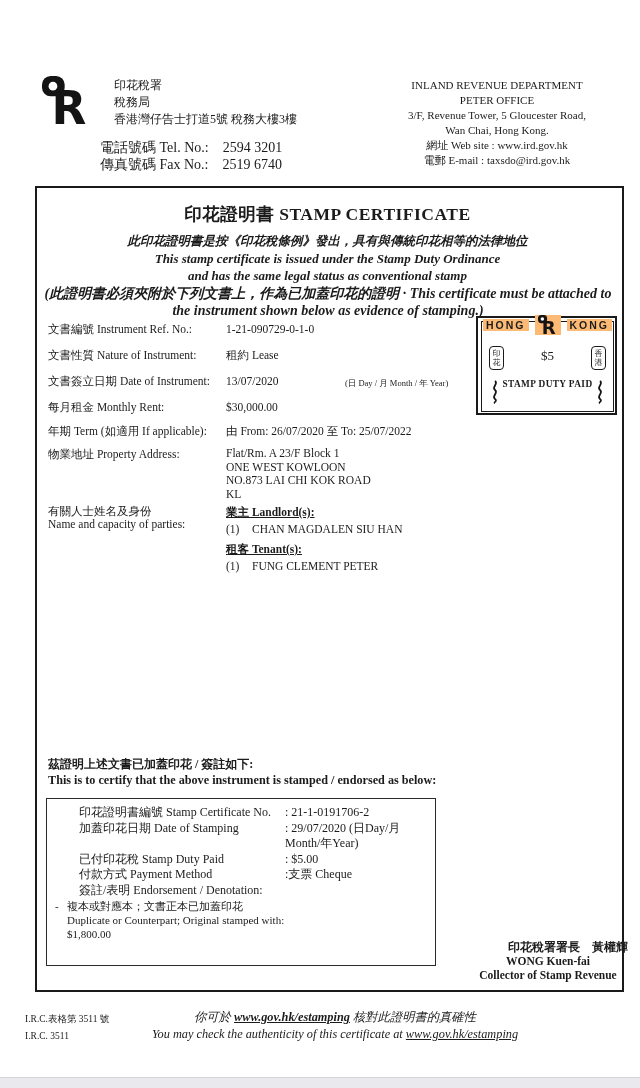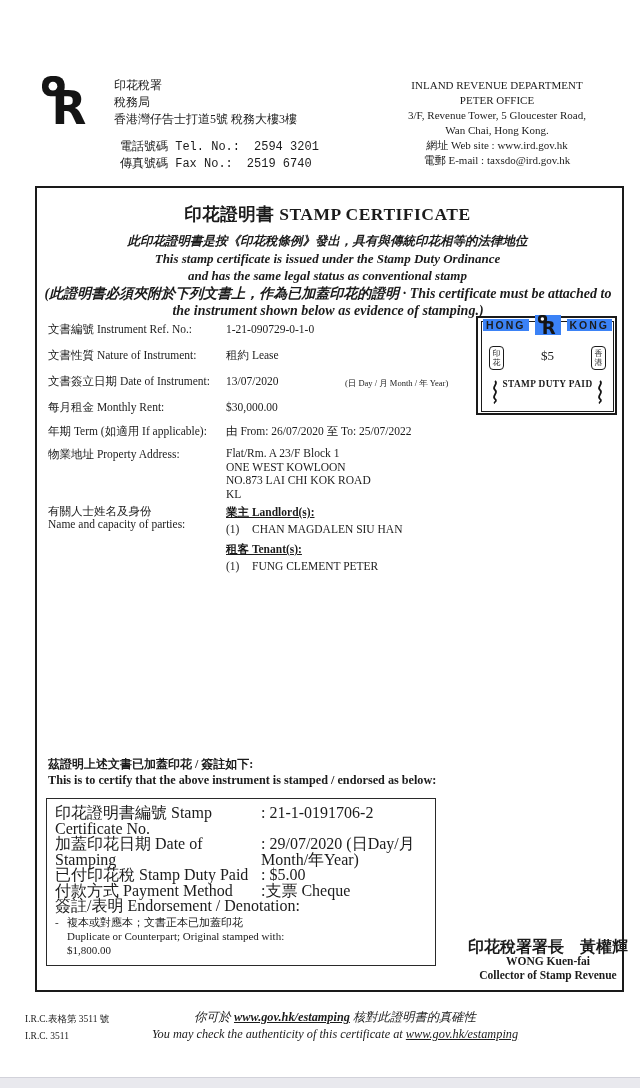--- a/index.html
+++ b/index.html
@@ -7,21 +7,21 @@
   .page{position:absolute;inset:0;background:#fff;overflow:hidden;}
   .abs{position:absolute;}
   .sans{font-family:"Liberation Sans","DejaVu Sans",sans-serif;}
   .b{font-weight:bold;}
   .i{font-style:italic;}
   .u{text-decoration:underline;}
   .center{text-align:center;}
 
   
   .dept-block{left:114px;top:77px;font-size:12px;line-height:17px;}
-  .contact-block{left:120px;top:139px;font-size:12px;line-height:17px;font-family:Liberation Mono, monospace;}
+  .contact-block{left:100px;top:139px;font-size:14px;line-height:17px;}
   .contact-row span.v{margin-left:14px;}
   .office-block{left:368px;top:78px;width:258px;text-align:center;font-size:11px;line-height:15px;}
 
   
   .main-box{left:35px;top:186px;width:585px;height:802px;border:2px solid #1a1a1a;}
   .title{left:35px;top:202px;width:585px;font-size:17.5px;letter-spacing:.5px;}
   .sub-zh{left:35px;top:233px;width:585px;font-size:12.5px;}
   .sub-en1{left:35px;top:251px;width:585px;font-size:13px;}
   .sub-en2{left:35px;top:268px;width:585px;font-size:13px;}
   .note{left:38px;top:285px;width:580px;font-size:14px;}
@@ -33,38 +33,38 @@
   .addr-line{line-height:13.5px;}
   .party-label{font-size:11.5px;line-height:13px;}
   .party-head{font-size:11.5px;font-weight:bold;text-decoration:underline;margin-bottom:2px;}
   .party-name{font-size:11.5px;margin-bottom:5px;}
   .party-name .no{display:inline-block;width:26px;}
 
   
   .stamp-box{left:476px;top:316px;width:141px;height:99px;border:2px solid #1a1a1a;padding:3px;box-sizing:border-box;}
   .stamp-inner{position:relative;width:100%;height:100%;border:1px solid #1a1a1a;}
   .stamp-top{position:absolute;left:0;right:0;top:-7px;display:flex;justify-content:center;align-items:center;gap:6px;}
-  .stamp-top .w{background:#3b82f6;padding:0 3px;font-size:10.5px;letter-spacing:2px;font-weight:bold;}
+  .stamp-top .w{background:#fdba74;padding:0 3px;font-size:10.5px;letter-spacing:2px;font-weight:bold;}
   .cartouche{position:absolute;top:24px;width:13px;border:1px solid #1a1a1a;border-radius:4px;display:flex;flex-direction:column;align-items:center;font-size:8px;line-height:9px;padding:2px 0;}
   .cart-l{left:7px;} .cart-r{right:7px;}
   .squig{position:absolute;top:58px;} .squig-l{left:8px;} .squig-r{right:8px;}
   .stamp-amt{position:absolute;left:0;right:0;top:26px;text-align:center;font-size:13px;}
   .stamp-cap{position:absolute;left:0;right:0;top:57px;text-align:center;font-size:9.3px;font-weight:bold;letter-spacing:.4px;}
 
   
   .certify-zh{left:48px;top:756px;font-size:12px;font-weight:bold;}
   .certify-en{left:48px;top:773px;font-size:12.2px;font-weight:bold;}
   .detail-box{left:46px;top:798px;width:390px;height:168px;border:1.4px solid #2a2a2a;padding:6px 6px 0 8px;box-sizing:border-box;}
-  .dline{display:flex;font-size:16px;line-height:15.5px;}
+  .dline{display:flex;font-size:12px;line-height:15.5px;margin-left:24px;}
   .dlabel{flex:0 0 206px;}
   .endorse{display:flex;font-size:11px;line-height:14px;margin-top:1px;}
   .endorse .bullet{flex:0 0 12px;}
 
   .sig-block{left:468px;top:939px;width:160px;text-align:center;}
-  .sig-zh{font-size:16px;font-weight:bold;line-height:16px;text-align:right;}
+  .sig-zh{font-size:12px;font-weight:bold;line-height:16px;text-align:right;}
   .sig-en{font-size:11.5px;font-weight:bold;line-height:13.5px;}
 
   
   .form-no{left:25px;top:1011px;font-size:9.5px;line-height:17px;}
   .verify-zh{left:100px;top:1009px;width:470px;text-align:center;font-size:12.3px;}
   .verify-en{left:80px;top:1027px;width:510px;text-align:center;font-size:12.3px;}
   .bottom-bar{left:0;top:1077px;width:640px;height:11px;background:#e9e9ee;border-top:1px solid #d2d2da;}
 </style>
 </head>
 <body>

